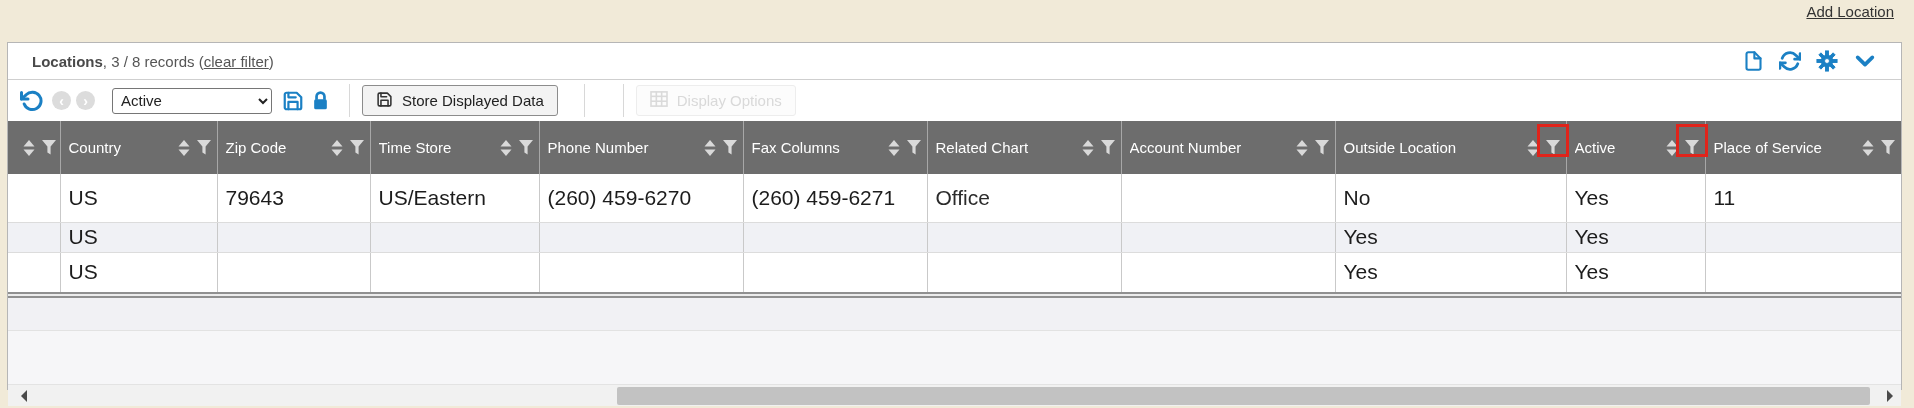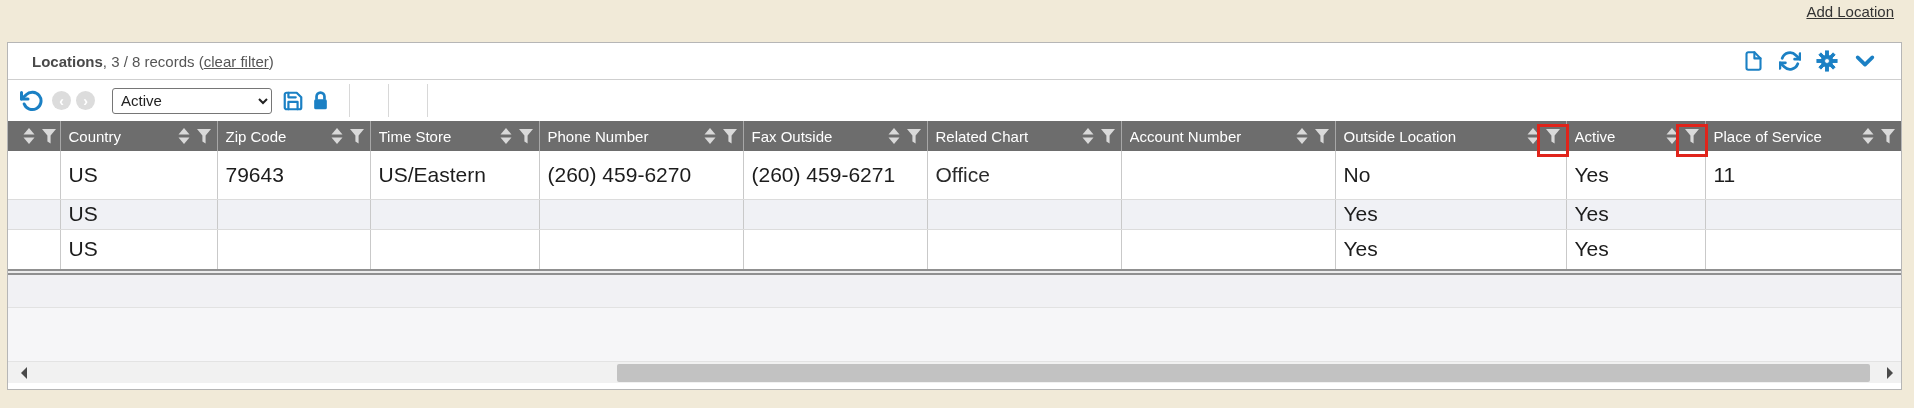--- a/index.html
+++ b/index.html
@@ -54,21 +54,21 @@
   }
   .btn.disabled{border-color:#ededed;color:#d9d9d9;background:#fcfcfc;cursor:default;}
   .gap-lg{margin-left:26px;}
   
   .grid-wrap{position:relative;}
   table.grid{border-collapse:collapse;table-layout:fixed;width:1893px;}
   col.c0{width:52px;}  col.c1{width:157px;} col.c2{width:153px;} col.c3{width:169px;}
   col.c4{width:204px;} col.c5{width:184px;} col.c6{width:194px;} col.c7{width:214px;}
   col.c8{width:231px;} col.c9{width:139px;} col.c10{width:196px;}
   th{
-    background:var(--header-bg);height:30px;padding:0 6px 0 8px;
+    background:var(--header-bg);height:53px;padding:0 6px 0 8px;
     font-weight:normal;color:#fff;font-size:15px;text-align:left;
     border-right:1px solid rgba(255,255,255,0.4);
   }
   th:last-child{border-right:none;}
   .h{display:flex;align-items:center;gap:7px;}
   .h .label{flex:1;white-space:nowrap;overflow:hidden;}
   .sort-icon,.funnel-icon{display:inline-flex;color:var(--header-icon);cursor:pointer;flex:none;}
   td{
     border-right:1px solid #c9c9c9;border-bottom:1px solid #dcdcdc;
     padding:0 8px;font-size:21px;color:#1c1c1c;white-space:nowrap;overflow:hidden;
@@ -166,22 +166,44 @@
           <polyline points="7 3 7 8 15 8"></polyline>
         </svg>
     </span>
     <span class="mini-icon">
       <svg width="19" height="21" viewBox="0 0 24 26">
         <path d="M7 12 V8 a5 5 0 0 1 10 0 v4" fill="none" stroke="#1b80c4" stroke-width="3.4"></path>
         <rect x="4" y="11.5" width="16" height="12.5" rx="2" fill="#1b80c4"></rect>
       </svg>
     </span>
     <span class="tb-divider"></span>
+    <button class="btn">
+      <span>
+        <svg width="17" height="17" viewBox="0 0 24 24" fill="none" stroke="#333" stroke-width="2.2" stroke-linecap="round" stroke-linejoin="round">
+            <path d="M19 21H5a2 2 0 0 1-2-2V5a2 2 0 0 1 2-2h11l5 5v11a2 2 0 0 1-2 2z"></path>
+            <polyline points="17 21 17 13 7 13 7 21"></polyline>
+            <polyline points="7 3 7 8 15 8"></polyline>
+          </svg>
+      </span>
+      <span>Store Displayed Data</span>
+    </button>
     <span class="tb-divider gap-lg"></span>
     <span class="tb-divider gap-lg"></span>
+    <button class="btn disabled">
+      <span>
+        <svg width="18" height="16" viewBox="0 0 20 18">
+            <rect x="1" y="1" width="18" height="16" fill="none" stroke="#dadada" stroke-width="1.8"></rect>
+            <line x1="1" y1="6" x2="19" y2="6" stroke="#dadada" stroke-width="1.8"></line>
+            <line x1="1" y1="11.5" x2="19" y2="11.5" stroke="#dadada" stroke-width="1.8"></line>
+            <line x1="7" y1="1" x2="7" y2="17" stroke="#dadada" stroke-width="1.8"></line>
+            <line x1="13" y1="1" x2="13" y2="17" stroke="#dadada" stroke-width="1.8"></line>
+          </svg>
+      </span>
+      <span>Display Options</span>
+    </button>
   </div>
 
   <div class="grid-wrap">
     <table class="grid">
       <colgroup>
         <col class="c0">
           <col class="c1">
           <col class="c2">
           <col class="c3">
           <col class="c4">
@@ -269,21 +291,21 @@
                 </span>
                 <span class="funnel-icon">
                   <svg width="14" height="15" viewBox="0 0 14 15" fill="currentColor">
                     <path d="M0 0 H14 L8.6 6.5 V14.6 L5.4 12.4 V6.5 Z"></path>
                   </svg>
                 </span>
               </span>
             </th>
         <th>
               <span class="h">
-                <span class="label">Fax Outside</span>
+                <span class="label">Fax Columns</span>
                 <span class="sort-icon">
                   <svg width="12" height="16" viewBox="0 0 12 16" fill="currentColor">
                     <path d="M6 0 L11.5 6.5 H0.5 Z"></path>
                     <path d="M6 16 L0.5 9.5 H11.5 Z"></path>
                   </svg>
                 </span>
                 <span class="funnel-icon">
                   <svg width="14" height="15" viewBox="0 0 14 15" fill="currentColor">
                     <path d="M0 0 H14 L8.6 6.5 V14.6 L5.4 12.4 V6.5 Z"></path>
                   </svg>

